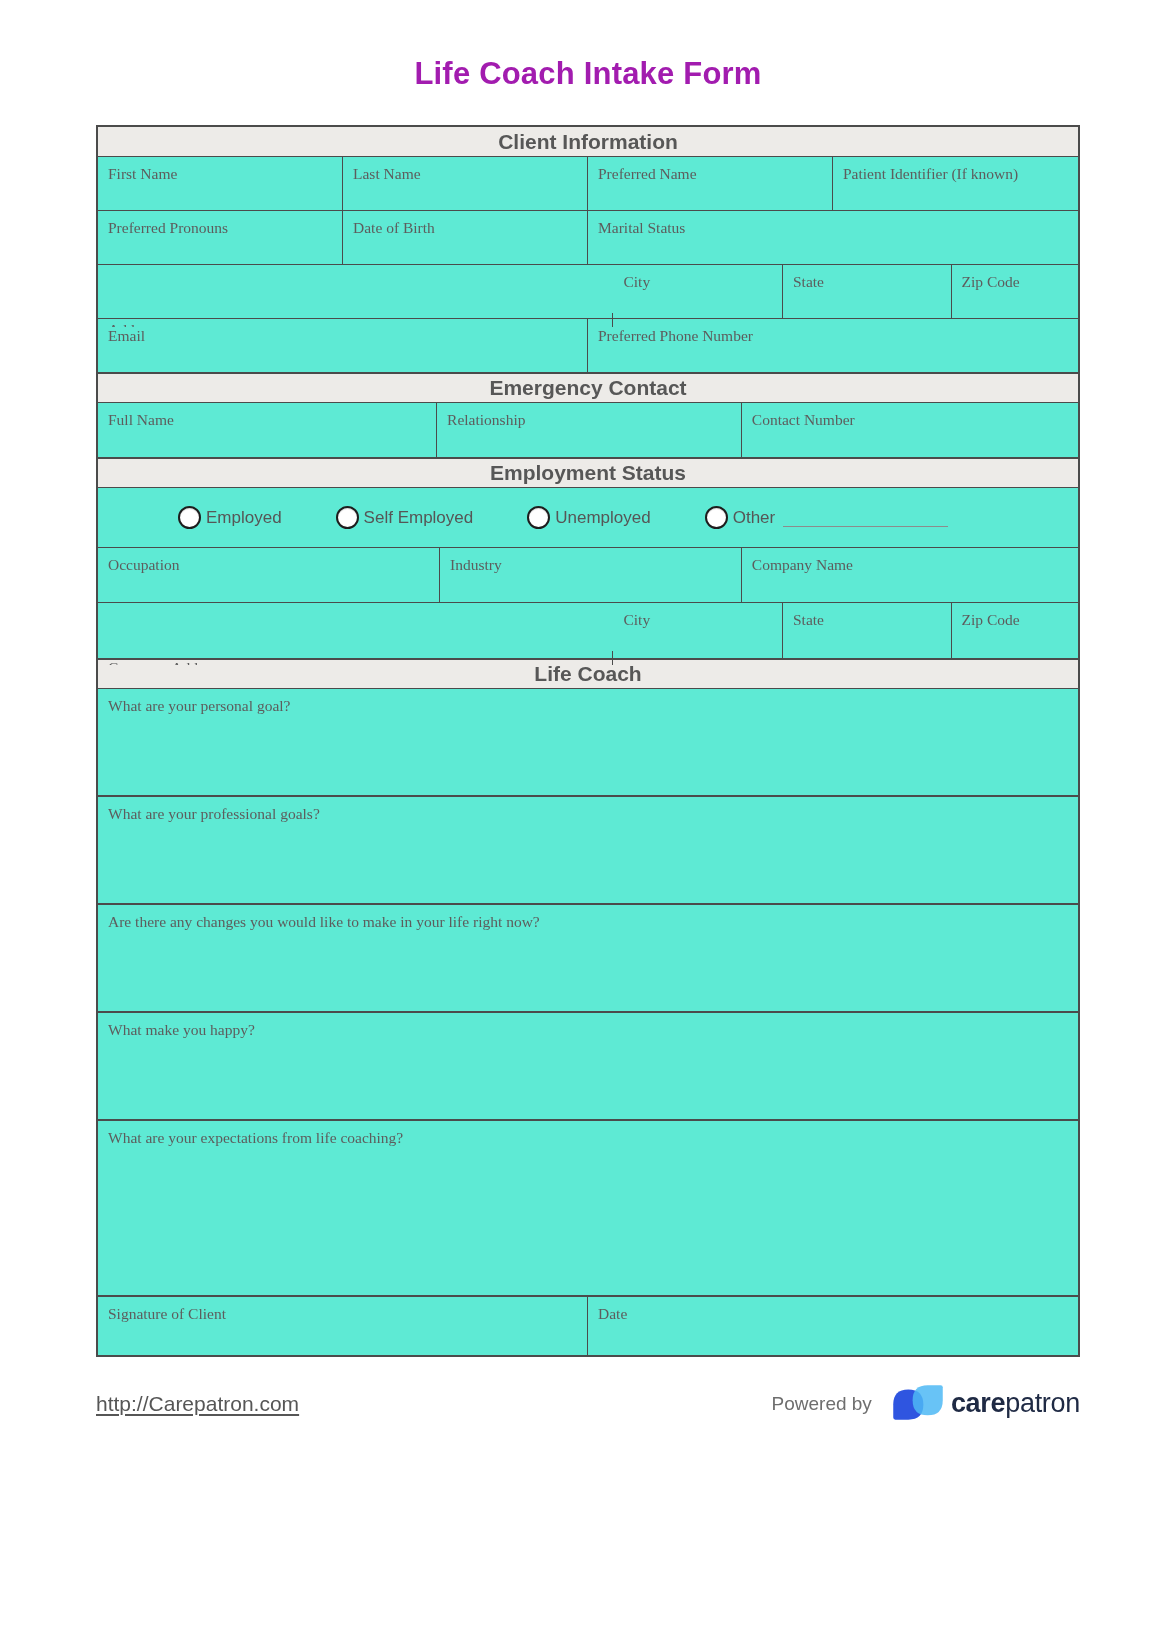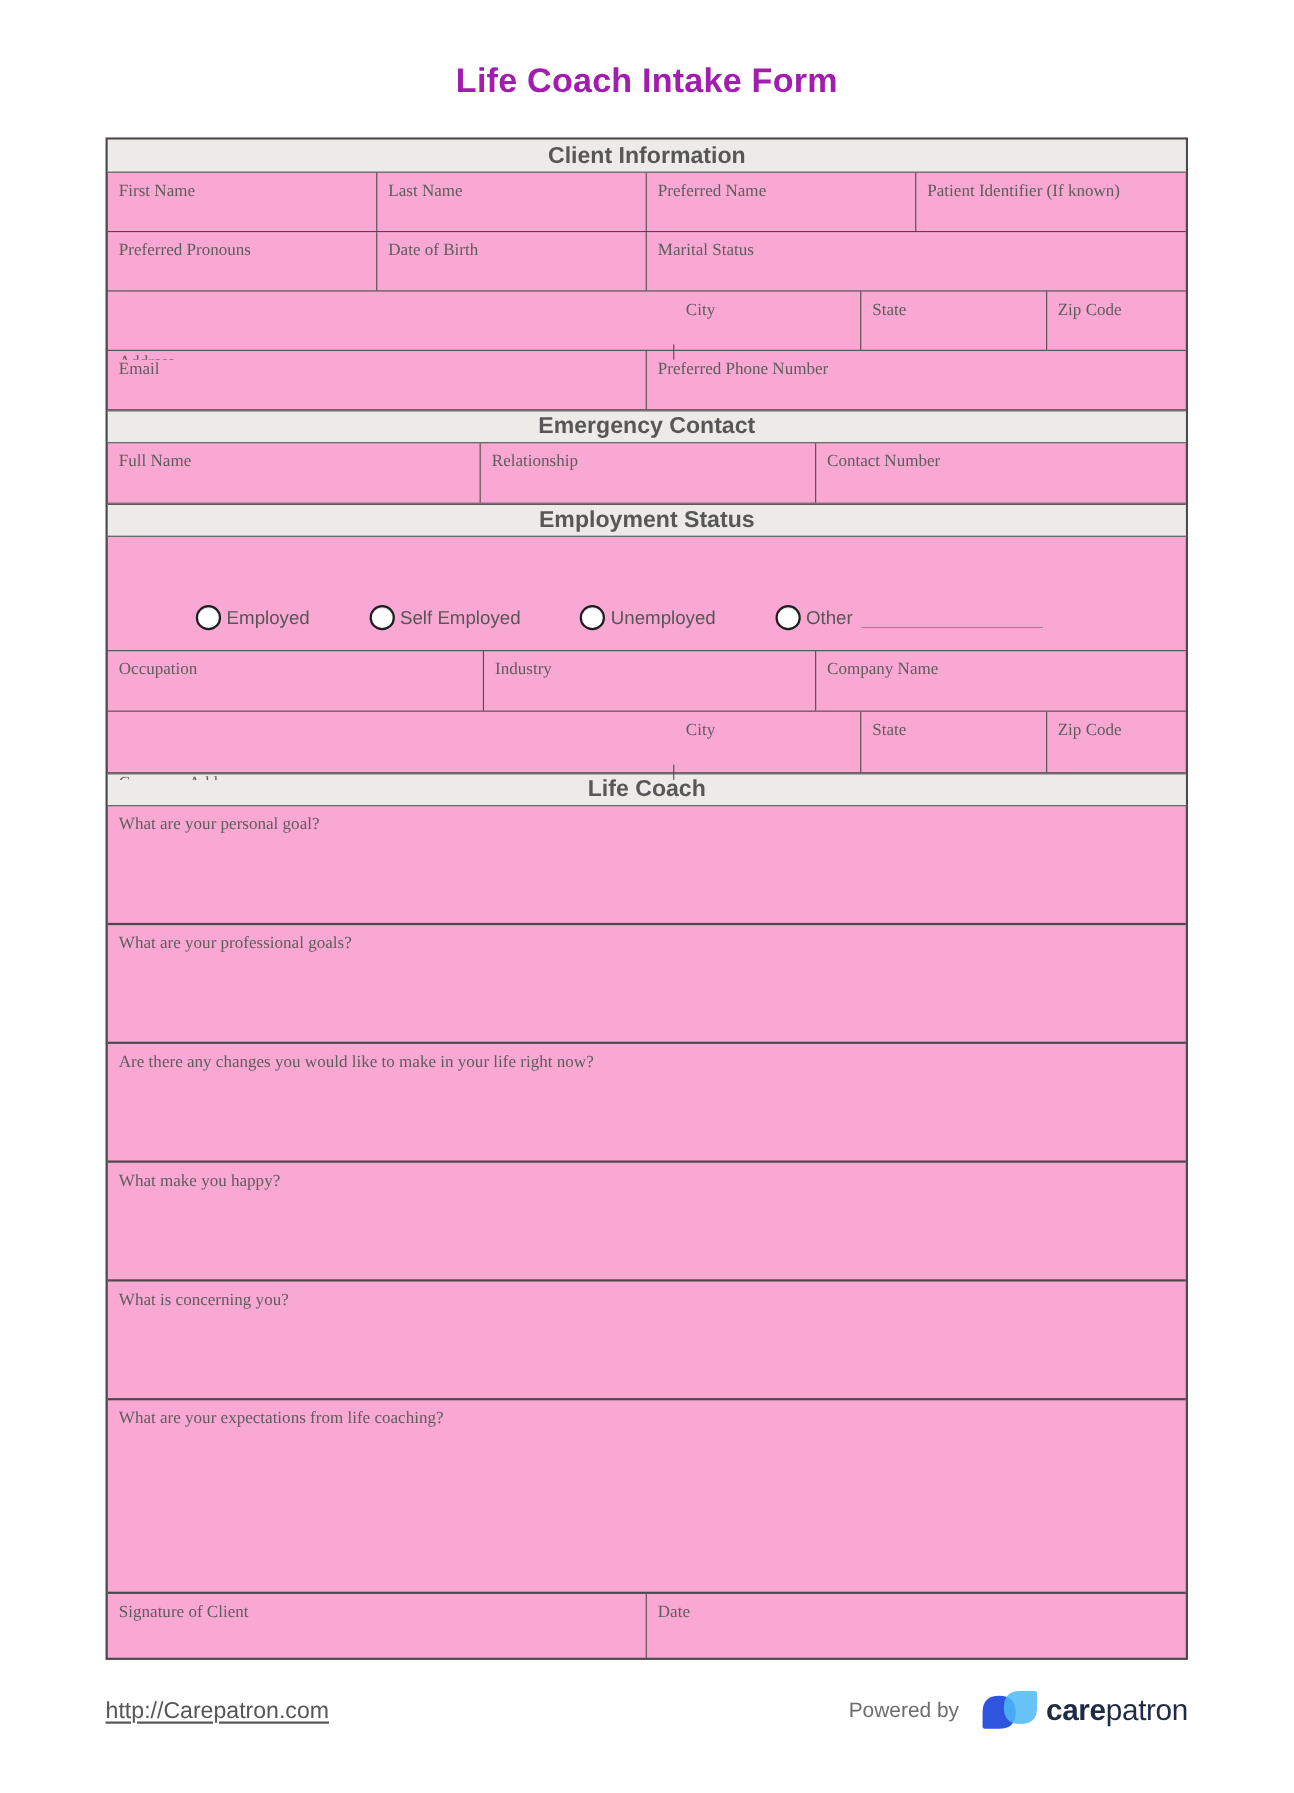--- a/index.html
+++ b/index.html
@@ -15,21 +15,21 @@
     margin-top:56px;
     text-align:center;
     font-size:31px; font-weight:bold; color:#a21caf;
     letter-spacing:0.2px;
   }
 
   .tbl {
     margin:33px 96px 0 96px;
     width:984px;
     border:2px solid #4b4b4b;
-    background:#f9a8d4;
+    background:#5eead4;
   }
 
   .sec {
     height:30px;
     background:#edebe8;
     border-top:1.5px solid #4b4b4b;
     border-bottom:1.5px solid #4b4b4b;
     display:flex; align-items:center; justify-content:center;
     font-size:21px; font-weight:bold; color:#575757;
   }
@@ -42,21 +42,21 @@
   .cell {
     padding:7px 10px;
     border-right:1px solid #4b4b4b;
     overflow:hidden;
     font-family:Liberation Serif, serif;
   }
   .cell:last-child { border-right:none; }
   .lbl { font-size:15.5px; color:#5d5d5d; line-height:1.25; display:block; }
 
   .h54 { height:54px; } .h55 { height:55px; } .h56 { height:56px; }
-  .h58 { height:58px; } .h60 { height:60px;margin-top:44px; }
+  .h58 { height:58px; } .h60 { height:60px; }
   .h108 { height:108px; } .h176 { height:176px; }
 
   .w25   { width:25%; }
   .w50   { width:50%; }
   .wAddr { width:52.6%;margin-top:48px; } .wCity { width:17.3%; } .wState { width:17.2%; } .wZip { width:12.9%; }
   .wEc1  { width:34.6%; } .wEc2  { width:31.1%; } .wEc3  { width:34.3%; }
   .wOc1  { width:34.9%; } .wOc2  { width:30.8%; } .wOc3  { width:34.3%; }
   .wFull { width:100%; }
 
   .radio-row {
@@ -251,25 +251,20 @@
         <span class="lbl">Are there any changes you would like to make in your life right now?</span>
       </div>
     </div>
 
     <div class="row qrow h108">
       <div class="cell wFull">
         <span class="lbl">What make you happy?</span>
       </div>
     </div>
 
-    <div class="row qrow h108">
-      <div class="cell wFull">
-        <span class="lbl">What is concerning you?</span>
-      </div>
-    </div>
 
     <div class="row qrow h176">
       <div class="cell wFull">
         <span class="lbl">What are your expectations from life coaching?</span>
       </div>
     </div>
 
     <div class="row h58 last">
       <div class="cell w50">
         <span class="lbl">Signature of Client</span>

